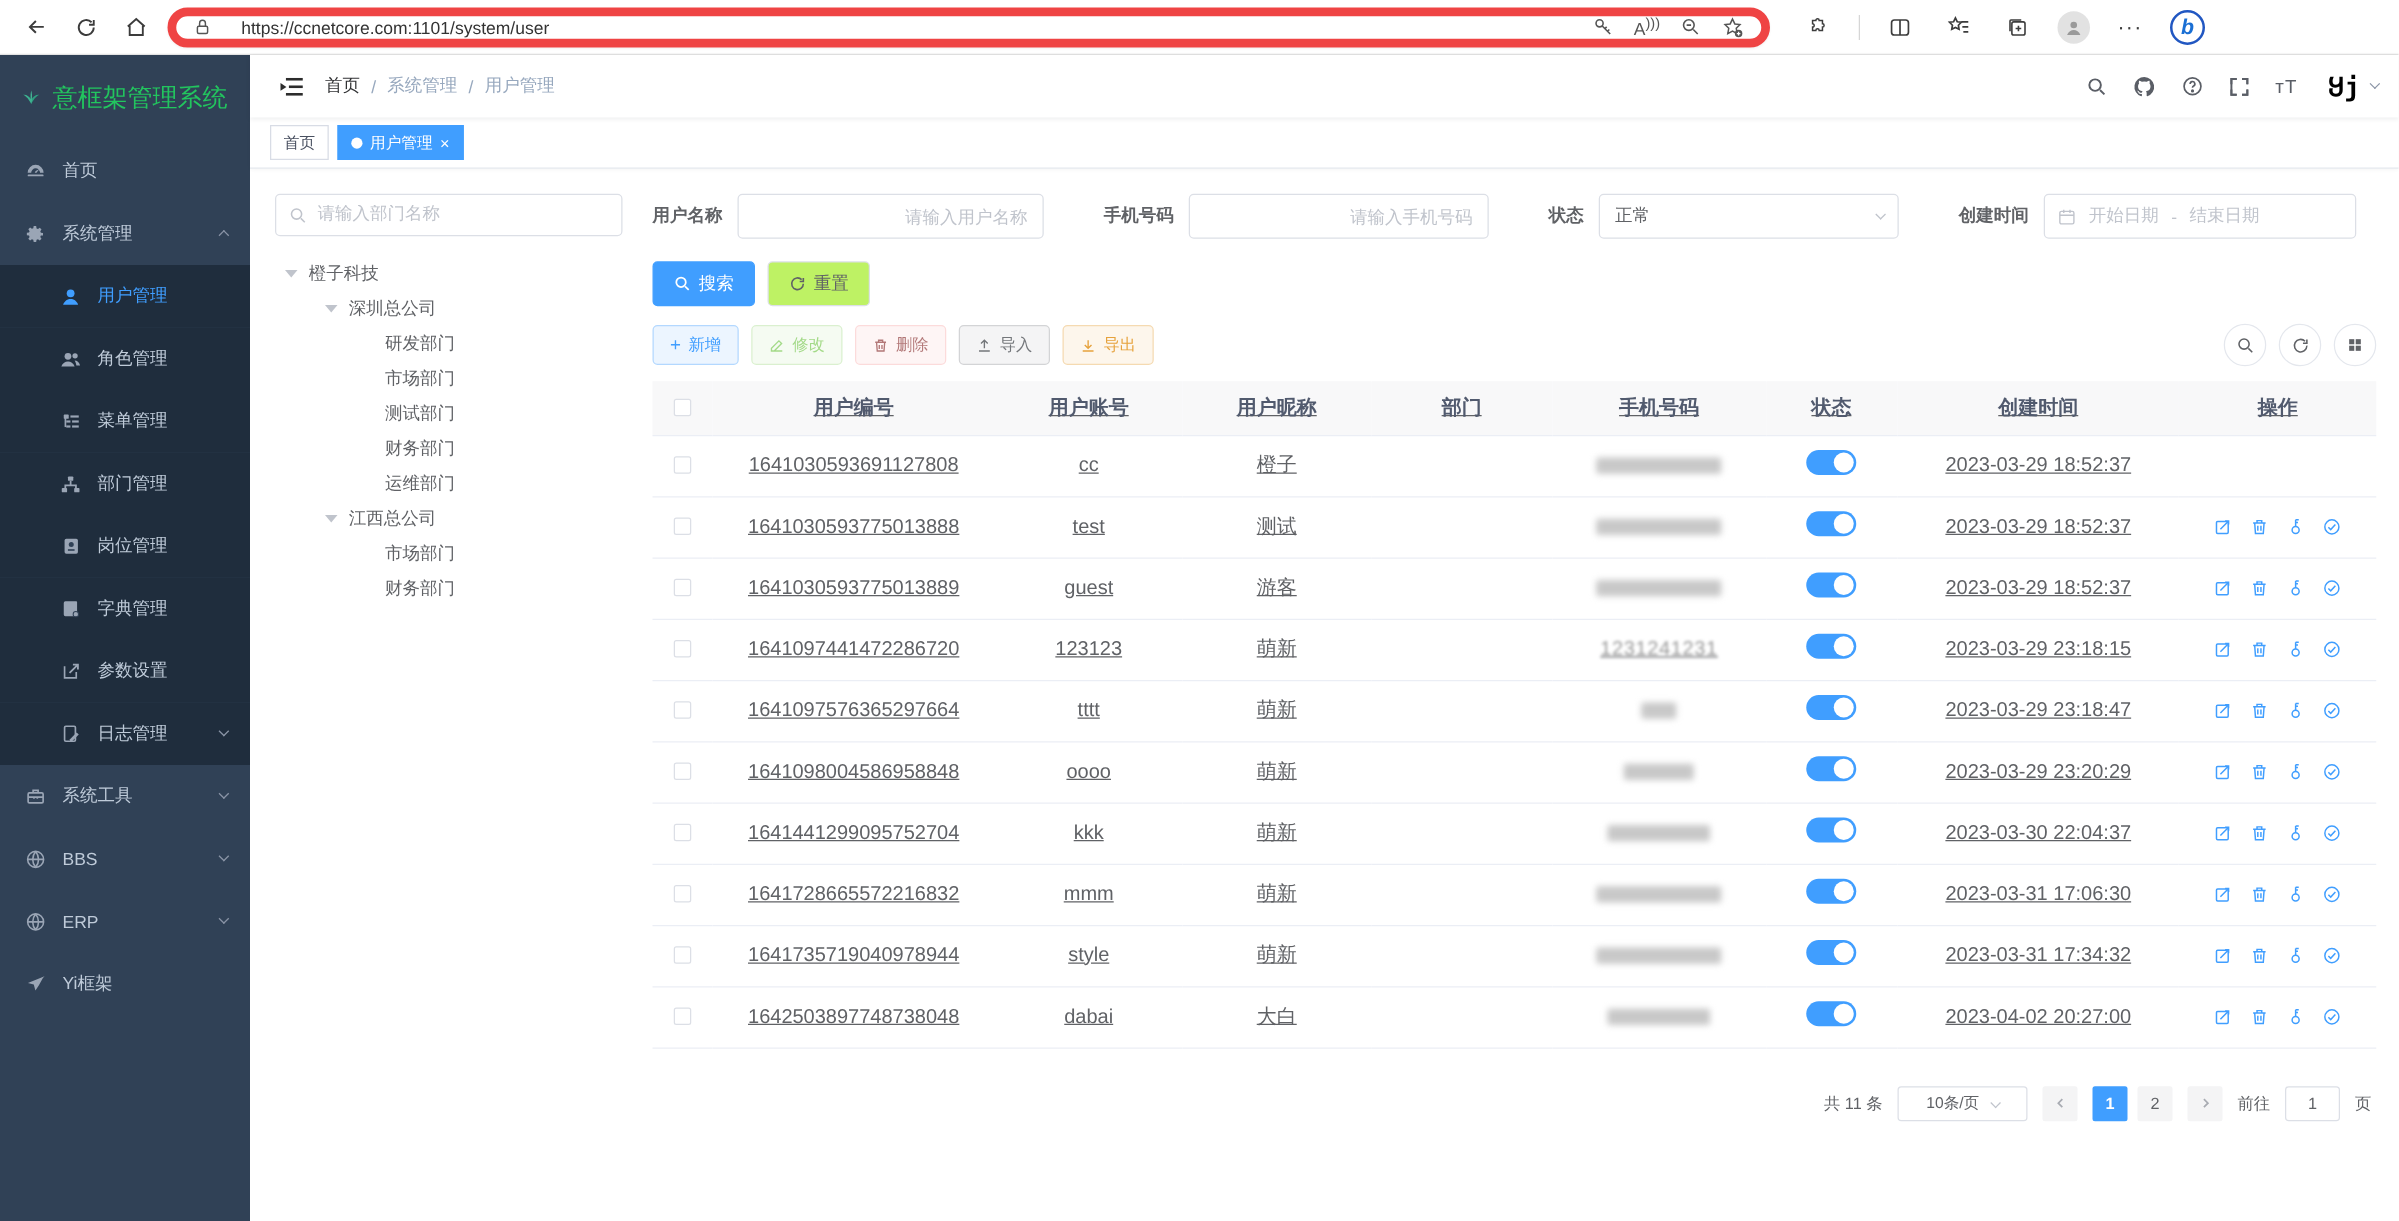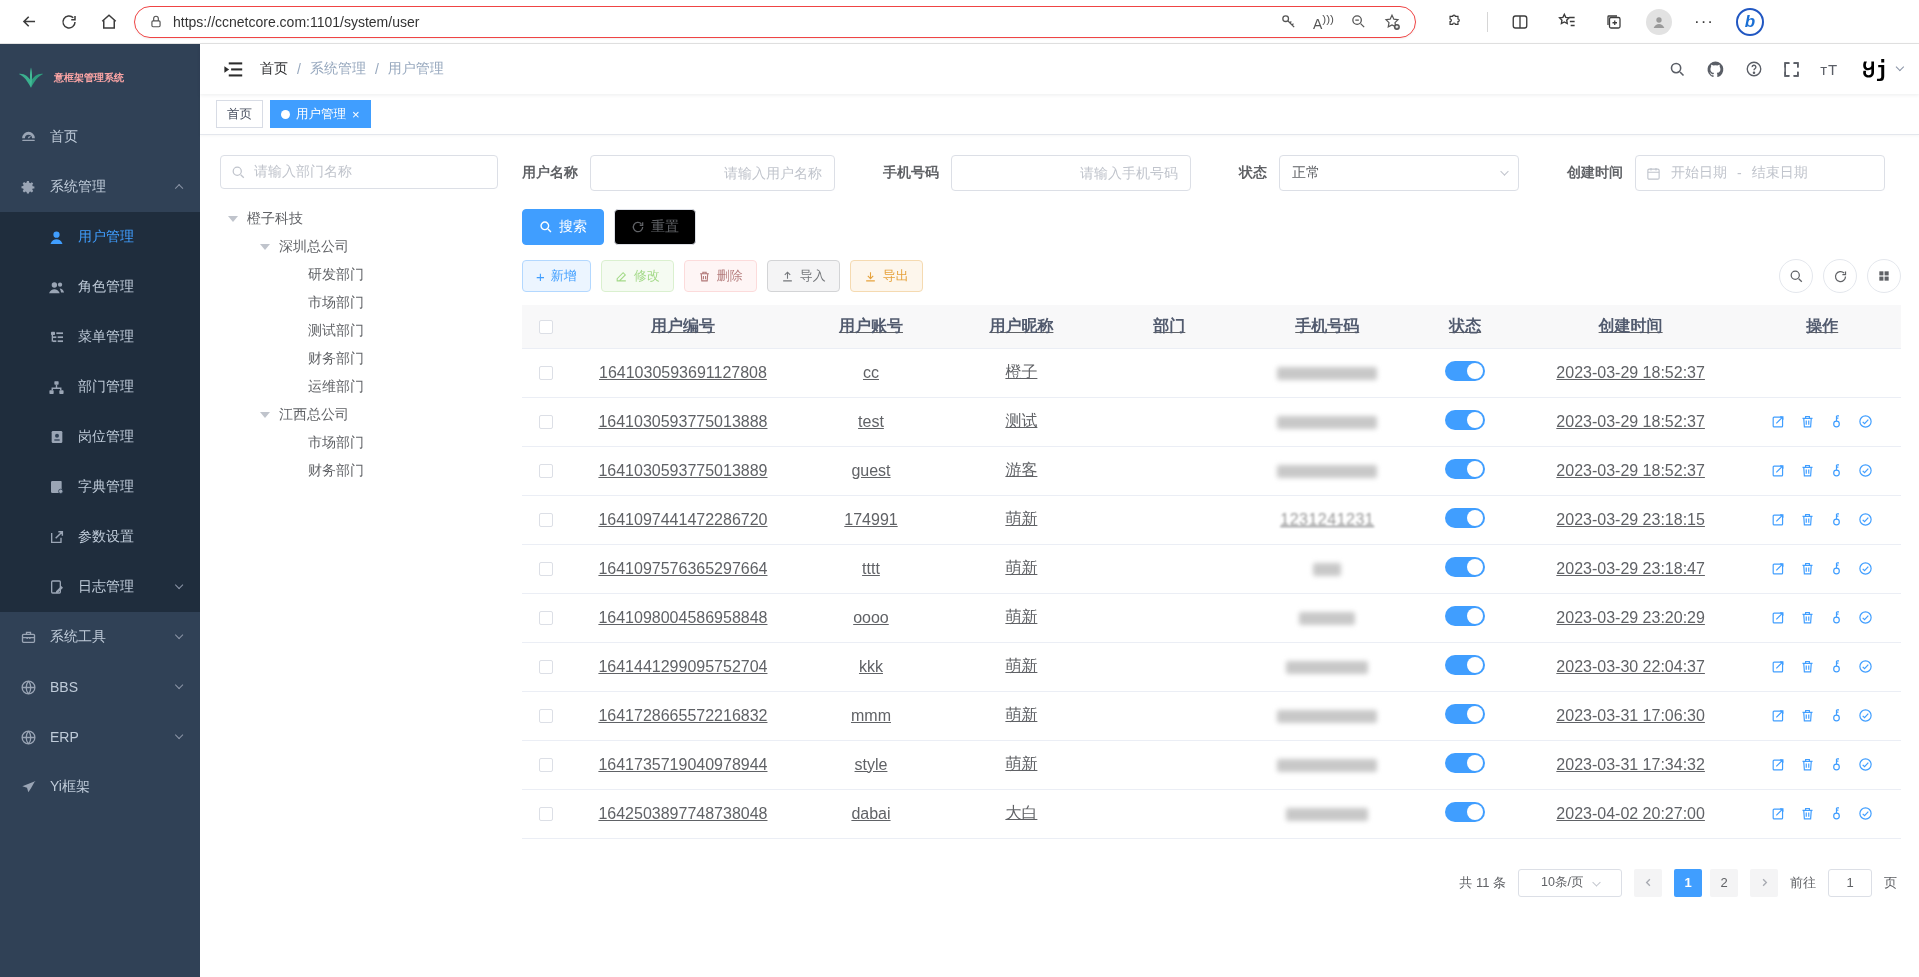--- a/index.html
+++ b/index.html
@@ -4,35 +4,35 @@
 <style>
   * { margin:0; padding:0; box-sizing:border-box; }
   html,body { width:1919px; height:977px; overflow:hidden; }
   body { font-family:"Liberation Sans","DejaVu Sans",sans-serif; background:#fff; color:#606266; }
   #screen { width:1919px; height:977px; display:flex; flex-direction:column; }
 
   
   .browser { height:44px; flex:0 0 44px; background:#fff; border-bottom:1px solid #e3e3e3; display:flex; align-items:center; padding:0 14px; gap:10px; }
   .bicon { width:30px; height:30px; display:flex; align-items:center; justify-content:center; border-radius:6px; color:#3c3c3c; flex:0 0 auto; }
   .bicon svg { display:block; }
-  .url-pill { height:32px; flex:0 0 1282px; border:1px solid #ef4444; border-radius:16px; box-shadow:0 1px 2px rgba(0,0,0,.06); display:flex; align-items:center; padding:0 14px; gap:10px; }
+  .url-pill { height:32px; flex:0 0 1282px; border:7px solid #ef4444; border-radius:16px; box-shadow:0 1px 2px rgba(0,0,0,.06); display:flex; align-items:center; padding:0 14px; gap:24px; }
   .url-text { font-size:14px; color:#333; flex:1; white-space:nowrap; overflow:hidden; }
   .pill-icons { display:flex; align-items:center; gap:16px; color:#555; }
   .chrome-right { display:flex; align-items:center; gap:17px; margin-left:14px; color:#3c3c3c; }
   .vdiv { width:1px; height:20px; background:#d6d6d6; }
   .avatar-circle { width:26px; height:26px; border-radius:50%; background:#e2e2e2; display:flex; align-items:center; justify-content:center; }
   .bing { width:28px; height:28px; border-radius:50%; border:2px solid #2157c2; color:#1a6fd4; font-weight:bold; font-size:17px; display:flex; align-items:center; justify-content:center; font-style:italic; background:#fff; }
 
   
   .app { flex:1; display:flex; min-height:0; }
 
   
   .sidebar { width:200px; flex:0 0 200px; background:#304156; overflow:hidden; }
   .logo-row { height:68px; display:flex; align-items:center; gap:10px; padding:0 18px; }
-  .logo-title { color:#fca5a5; font-weight:bold; font-size:10px; white-space:nowrap; }
+  .logo-title { color:#22c55e; font-weight:normal; font-size:20px; white-space:nowrap; }
   .menu-item { height:50px; display:flex; align-items:center; gap:13px; padding:0 20px; font-size:14px; color:#bfcbd9; position:relative; cursor:pointer; }
   .menu-item.sub { background:#1f2d3d; padding-left:48px; }
   .menu-item.active { color:#409eff; }
   .menu-item .mi-icon { width:17px; height:17px; flex:0 0 17px; display:flex; align-items:center; justify-content:center; color:#9aa5b5; }
   .menu-item.active .mi-icon { color:#409eff; }
   .mi-icon svg { display:block; }
   .arr { position:absolute; right:18px; border:solid #8a94a6; border-width:0 1.5px 1.5px 0; padding:2.6px; }
   .arr.down { transform:rotate(45deg); top:20px; }
   .arr.up { transform:rotate(-135deg); top:23px; }
 
@@ -76,21 +76,21 @@
   .f-label { font-weight:bold; color:#606266; margin-right:12px; white-space:nowrap; }
   .f-input { height:36px; border:1px solid #dcdfe6; border-radius:4px; padding:0 12px; font-size:14px; color:#606266; outline:none; font-family:inherit;text-align:right; }
   .f-input::placeholder { color:#c0c4cc; }
   .f-gap { width:48px; flex:0 0 48px; }
   .select-box { height:36px; border:1px solid #dcdfe6; border-radius:4px; display:flex; align-items:center; padding:0 12px; color:#606266; position:relative; cursor:pointer; }
   .select-box .sel-arr { margin-left:auto; border:solid #c0c4cc; border-width:0 1.4px 1.4px 0; padding:2.6px; transform:rotate(45deg) translateY(-2px); }
   .date-box { height:36px; border:1px solid #dcdfe6; border-radius:4px; display:flex; align-items:center; gap:10px; padding:0 10px; color:#c0c4cc; font-size:14px; }
   .date-box .dph { color:#c0c4cc; }
 
   .btn-row { display:flex; gap:10px; margin-bottom:14px; }
-  .btn { height:36px; border-radius:4px; font-size:14px; display:inline-flex; align-items:center; gap:6px; padding:0 16px; cursor:pointer; border:1px solid transparent; font-family:inherit; background:#000000; }
+  .btn { height:36px; border-radius:4px; font-size:14px; display:inline-flex; align-items:center; gap:6px; padding:0 16px; cursor:pointer; border:1px solid transparent; font-family:inherit; background:#bef264; }
   .btn-primary { background:#409eff; border-color:#409eff; color:#fff; }
   .btn-default { border-color:#dcdfe6; color:#606266; }
 
   .toolbar { display:flex; gap:10px; margin-bottom:12px; position:relative; align-items:center; }
   .tbtn { height:32px; border-radius:4px; font-size:13px; display:inline-flex; align-items:center; gap:6px; padding:0 13px; cursor:pointer; border:1px solid; font-family:inherit; }
   .t-add { color:#409eff; background:#ecf5ff; border-color:#b3d8ff; }
   .t-edit { color:#67c23a; background:#f0f9eb; border-color:#c2e7b0; opacity:.6; }
   .t-del { color:#7f1d1d; background:#fef0f0; border-color:#fbc4c4; opacity:.6; }
   .t-imp { color:#73767a; background:#f4f4f5; border-color:#d3d4d6; }
   .t-exp { color:#e6a23c; background:#fdf6ec; border-color:#f5dab1; }
@@ -663,21 +663,21 @@
                           <circle cx="12" cy="12" r="9"></circle>
                           <path d="M7.5 12.5l3 3 6-6.5"></path>
                         </svg>
                       </span>
                     </div>
                   </td>
                 </tr>
                 <tr>
                   <td><span class="chk"></span></td>
                   <td>1641097441472286720</td>
-                  <td>174991</td>
+                  <td>123123</td>
                   <td>萌新</td>
                   <td></td>
                   <td><span class="ph-text">1231241231</span></td>
                   <td><span class="switch"></span></td>
                   <td>2023-03-29 23:18:15</td>
                   <td>
                     <div class="ops">
                       <span class="op">
                         <svg width="15" height="15" viewBox="0 0 24 24" fill="none" stroke="currentColor" stroke-width="1.9">
                           <rect x="3.5" y="5" width="15" height="15.5" rx="1.5"></rect>

